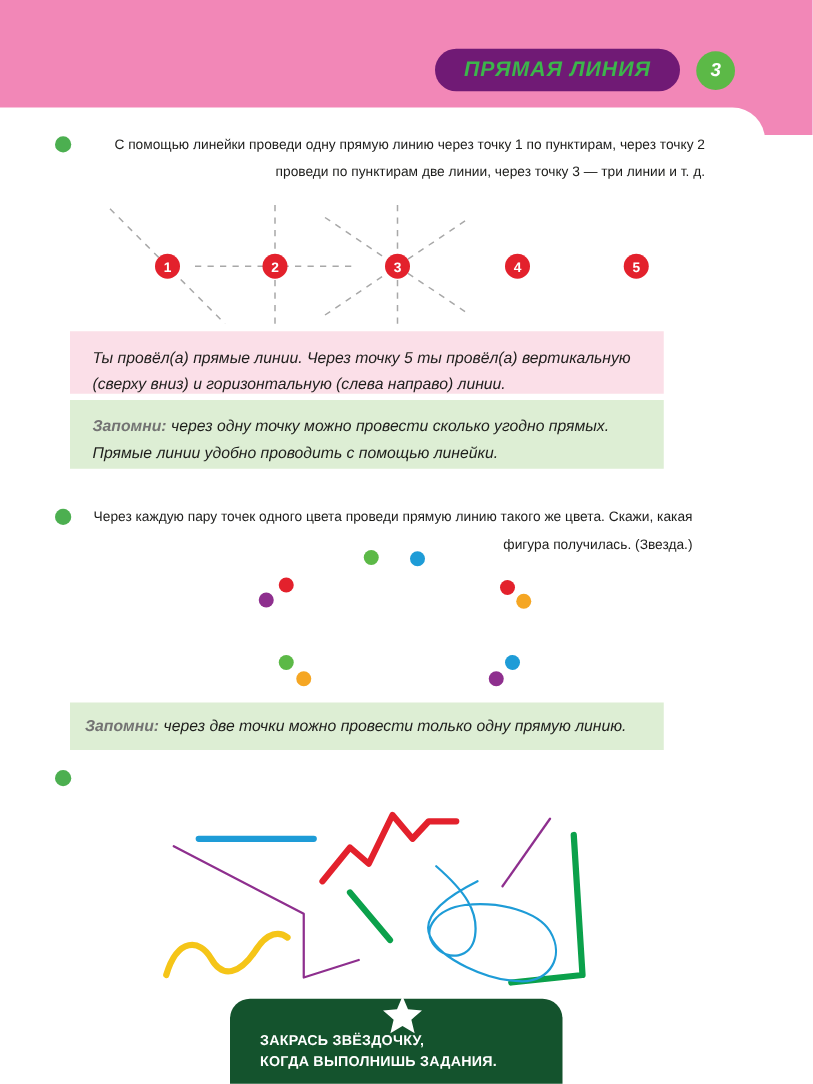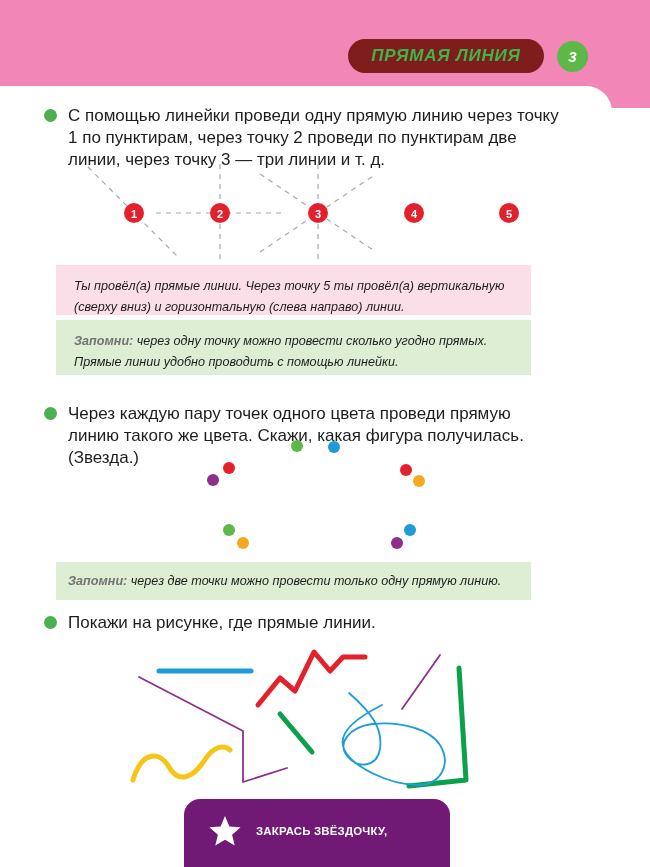--- a/index.html
+++ b/index.html
@@ -37,21 +37,21 @@
     height: 781px;
     background: #ffffff;
     border-top-right-radius: 26px;
   }
   .title-pill {
     position: absolute;
     left: 348px;
     top: 39px;
     width: 196px;
     height: 34px;
-    background: #7f1d1d;
+    background: #701a75;
     border-radius: 17px;
     display: flex;
     align-items: center;
     justify-content: center;
   }
   .title-pill span {
     color: #3cb64b;
     font-size: 17px;
     font-weight: bold;
     font-style: italic;
@@ -86,23 +86,24 @@
   .bullet {
     width: 13px;
     height: 13px;
     border-radius: 50%;
     background: #4caf50;
     flex: 0 0 13px;
     margin-top: 4px;
   }
   .task-text {
     margin-left: 11px;
-    font-size: 17px;
+    font-size: 11px;
     line-height: 22px;
     color: #1d1d1b;
+    text-align: right;
   }
 
   #task-1 { left: 44px; top: 105px; width: 520px; }
   #task-2 { left: 44px; top: 403px; width: 510px; }
   #task-3 { left: 44px; top: 612px; width: 480px; }
 
   
   #dotted-exercise {
     position: absolute;
     left: 60px;
@@ -150,27 +151,27 @@
     height: 145px;
   }
 
   
   #bottom-banner {
     position: absolute;
     left: 184px;
     top: 799px;
     width: 266px;
     height: 68px;
-    background: #701a75;
+    background: #14532d;
     border-top-left-radius: 16px;
     border-top-right-radius: 16px;
     display: flex;
-    align-items: center;
     padding-left: 24px;
     box-sizing: border-box;
+    flex-direction: column;
   }
   .banner-star {
     flex: 0 0 34px;
     margin-right: 14px;
     margin-top: -4px;
   }
   .banner-text {
     color: #ffffff;
     font-size: 11.4px;
     font-weight: bold;
@@ -255,21 +256,20 @@
     <circle cx="220" cy="100" r="6" fill="#1e9cd7"></circle>
     <circle cx="207" cy="113" r="6" fill="#8e2f8e"></circle>
   </svg>
 
   <div class="note-box note-green" id="note-3">
     <span class="note-label">Запомни:</span><span> через две точки можно провести только одну прямую линию.</span>
   </div>
 
   <div class="task" id="task-3">
     <div class="bullet"></div>
-    <div class="task-text">Покажи на рисунке, где прямые линии.</div>
   </div>
 
   <svg id="line-figures" viewBox="0 0 450 145">
 
     <line x1="59" y1="26" x2="151" y2="26" stroke="#1e9cd7" stroke-width="5" stroke-linecap="round"></line>
 
     <polyline points="158,60 180,33 195,46 214,7 230,26 243,12 265,12" fill="none" stroke="#e3212c" stroke-width="5" stroke-linecap="round" stroke-linejoin="round"></polyline>
 
     <polyline points="39,32 143,86 143,137 187,123" fill="none" stroke="#8e2f8e" stroke-width="1.8" stroke-linecap="round" stroke-linejoin="round"></polyline>
 
@@ -285,16 +285,17 @@
              C 300 76, 330 84, 340 100 C 352 120, 340 140, 318 140 C 290 140, 252 122, 244 104
              C 236 86, 262 70, 282 60" fill="none" stroke="#1e9cd7" stroke-width="1.8" stroke-linecap="round"></path>
   </svg>
 
   <div id="bottom-banner">
     <svg class="banner-star" viewBox="0 0 34 34">
       <polygon points="17,2 21.4,12.4 32.6,13.3 24.1,20.7 26.7,31.6 17,25.7 7.3,31.6 9.9,20.7 1.4,13.3 12.6,12.4" fill="#ffffff"></polygon>
     </svg>
     <div class="banner-text">
       <div>ЗАКРАСЬ ЗВЁЗДОЧКУ,</div>
+      <div>КОГДА ВЫПОЛНИШЬ ЗАДАНИЯ.</div>
     </div>
   </div>
 
 </div>
 
 </body></html>

